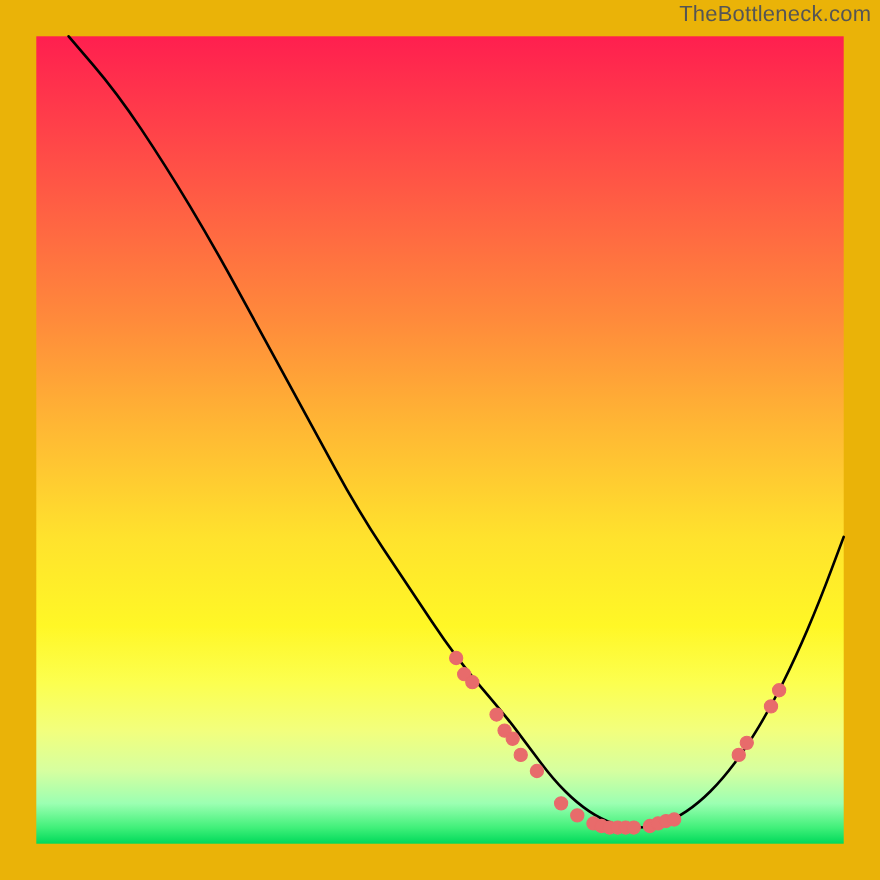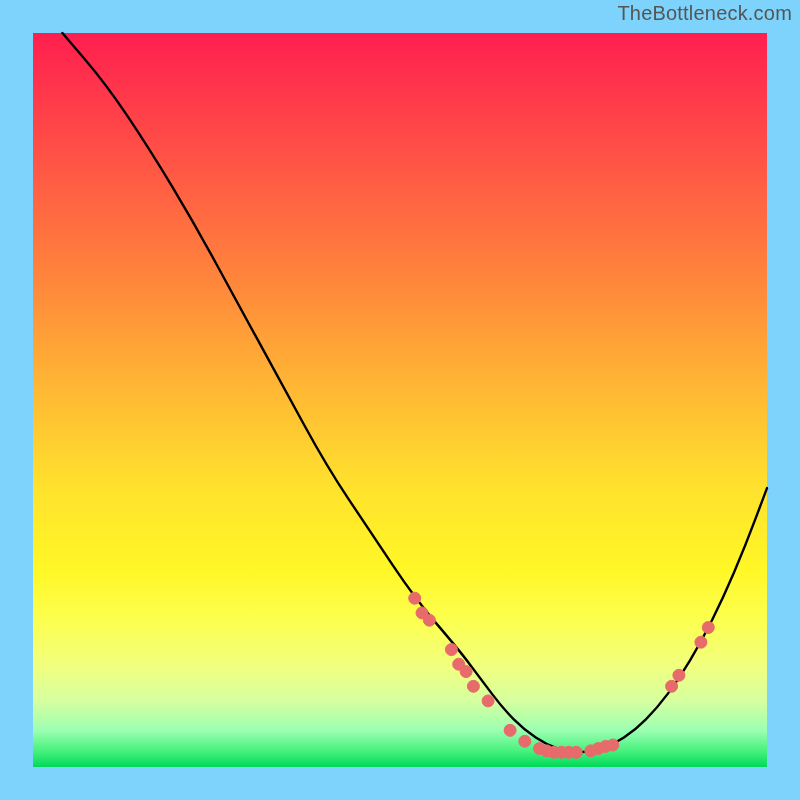--- a/index.html
+++ b/index.html
@@ -8,21 +8,21 @@
     width: 800px;
     height: 800px;
     background: #000;
     font-family: Arial, Helvetica, sans-serif;
     overflow: hidden;
   }
   .frame {
     position: relative;
     width: 800px;
     height: 800px;
-    background: #7dd3fc;
+    background: #eab308;
   }
   .watermark {
     position: absolute;
     top: 2px;
     right: 8px;
     color: #555;
     font-size: 20px;
     font-weight: 500;
     letter-spacing: 0.2px;
     z-index: 10;

